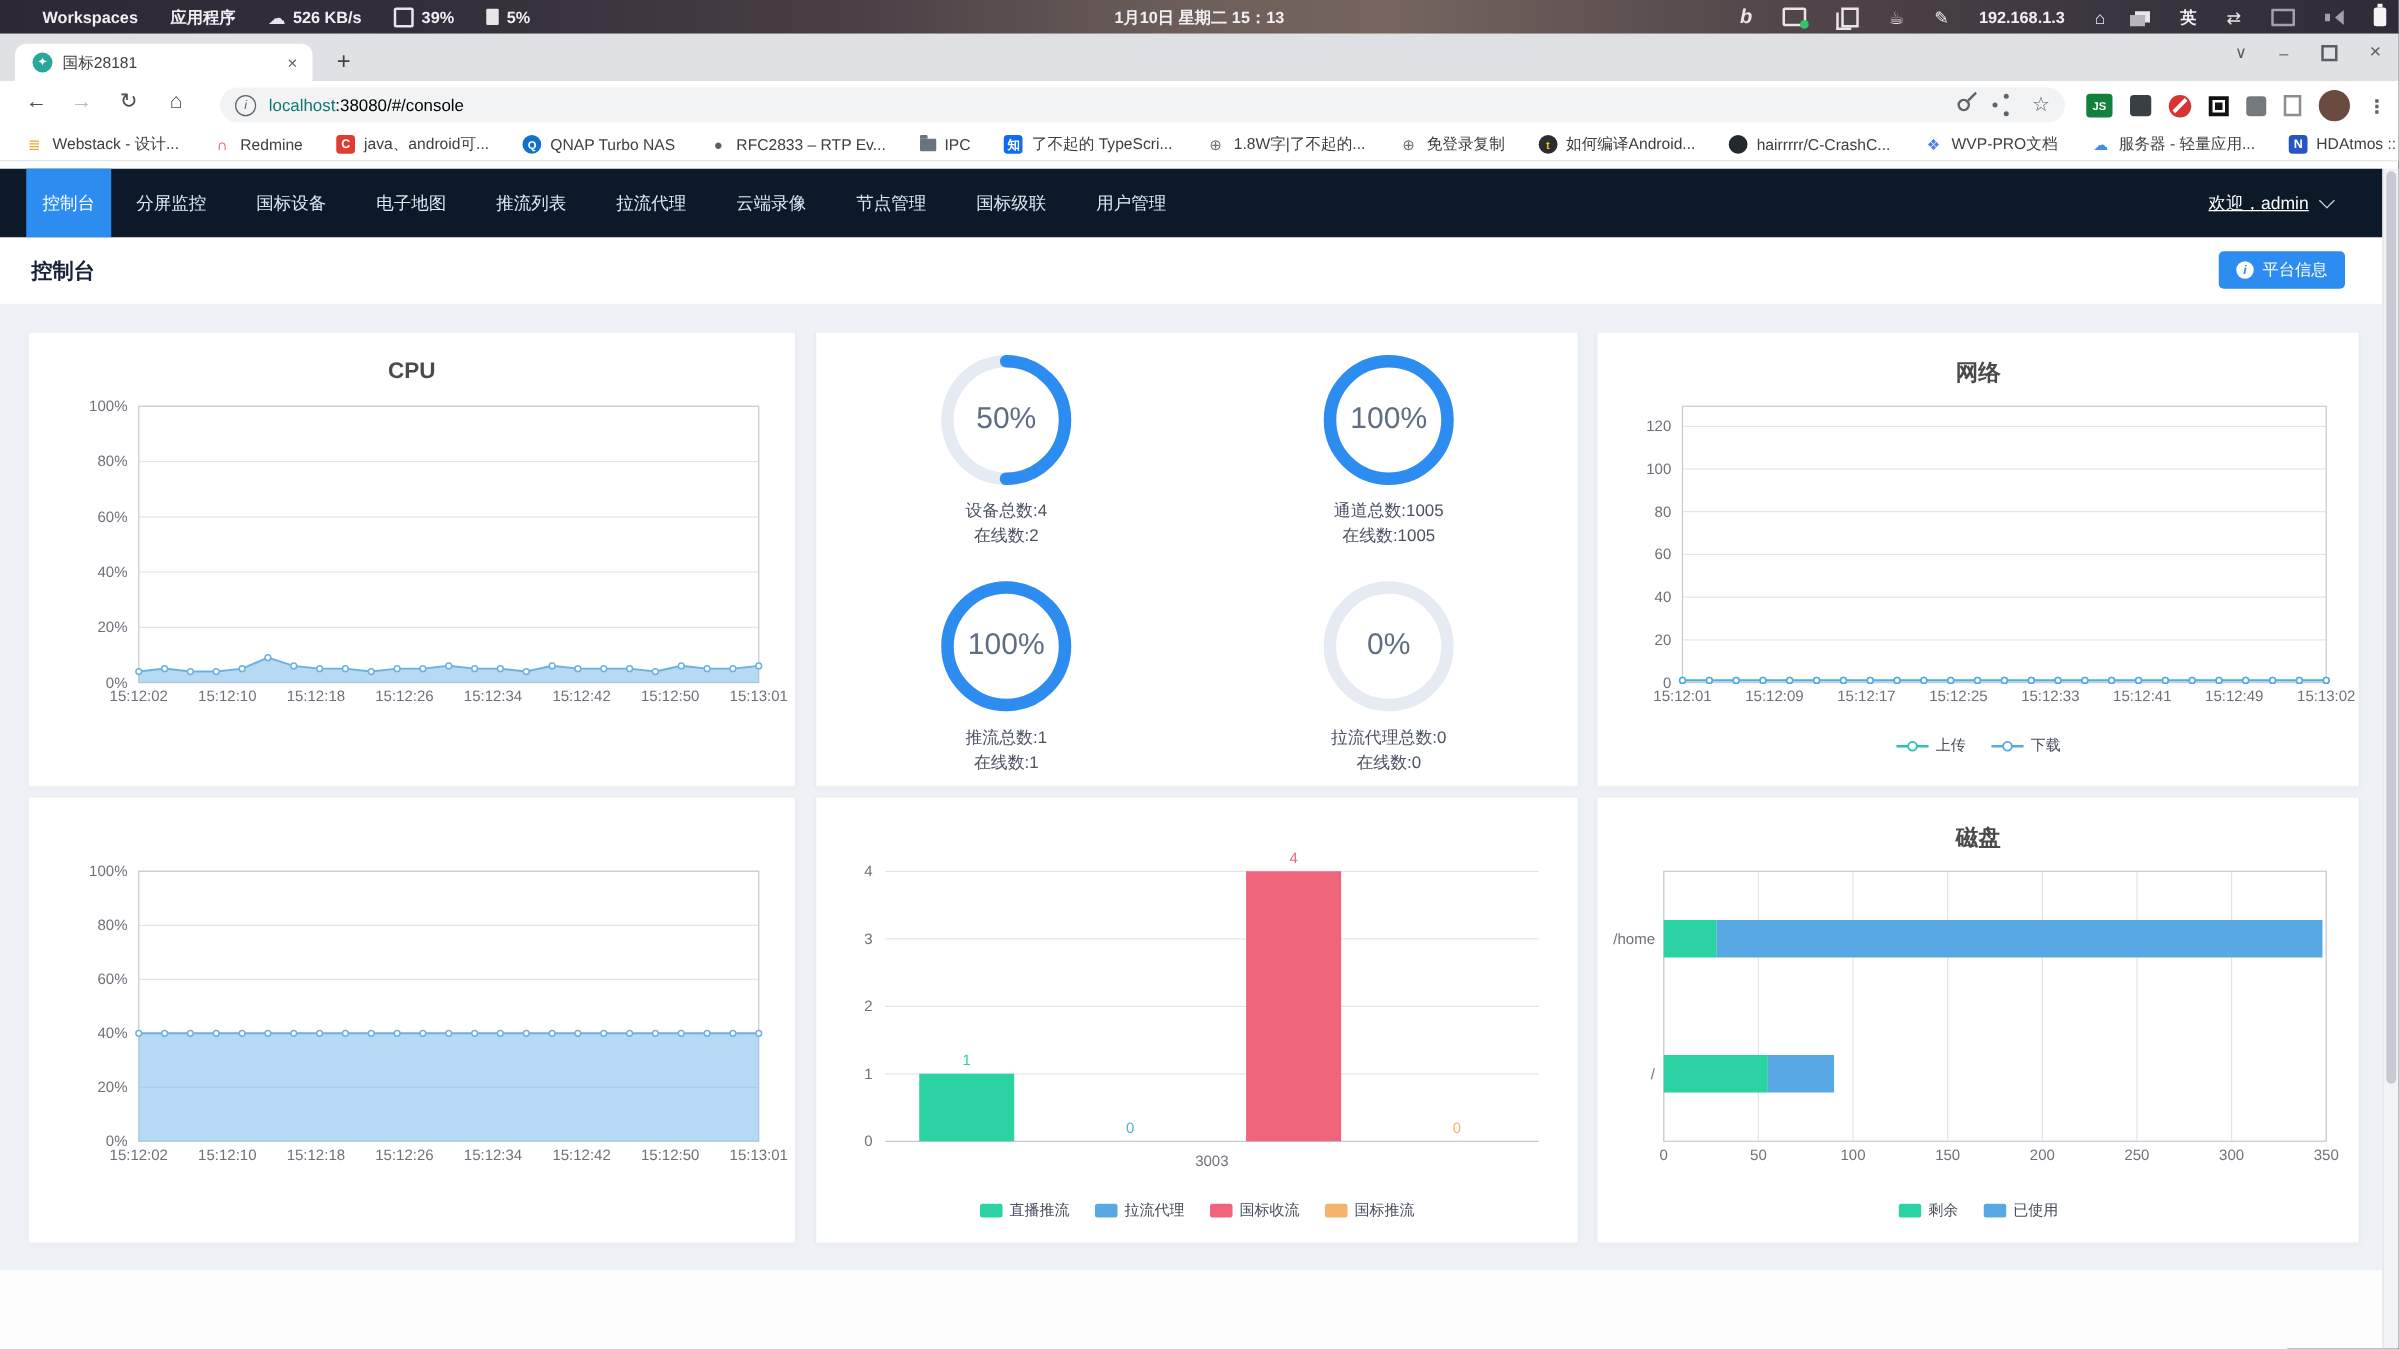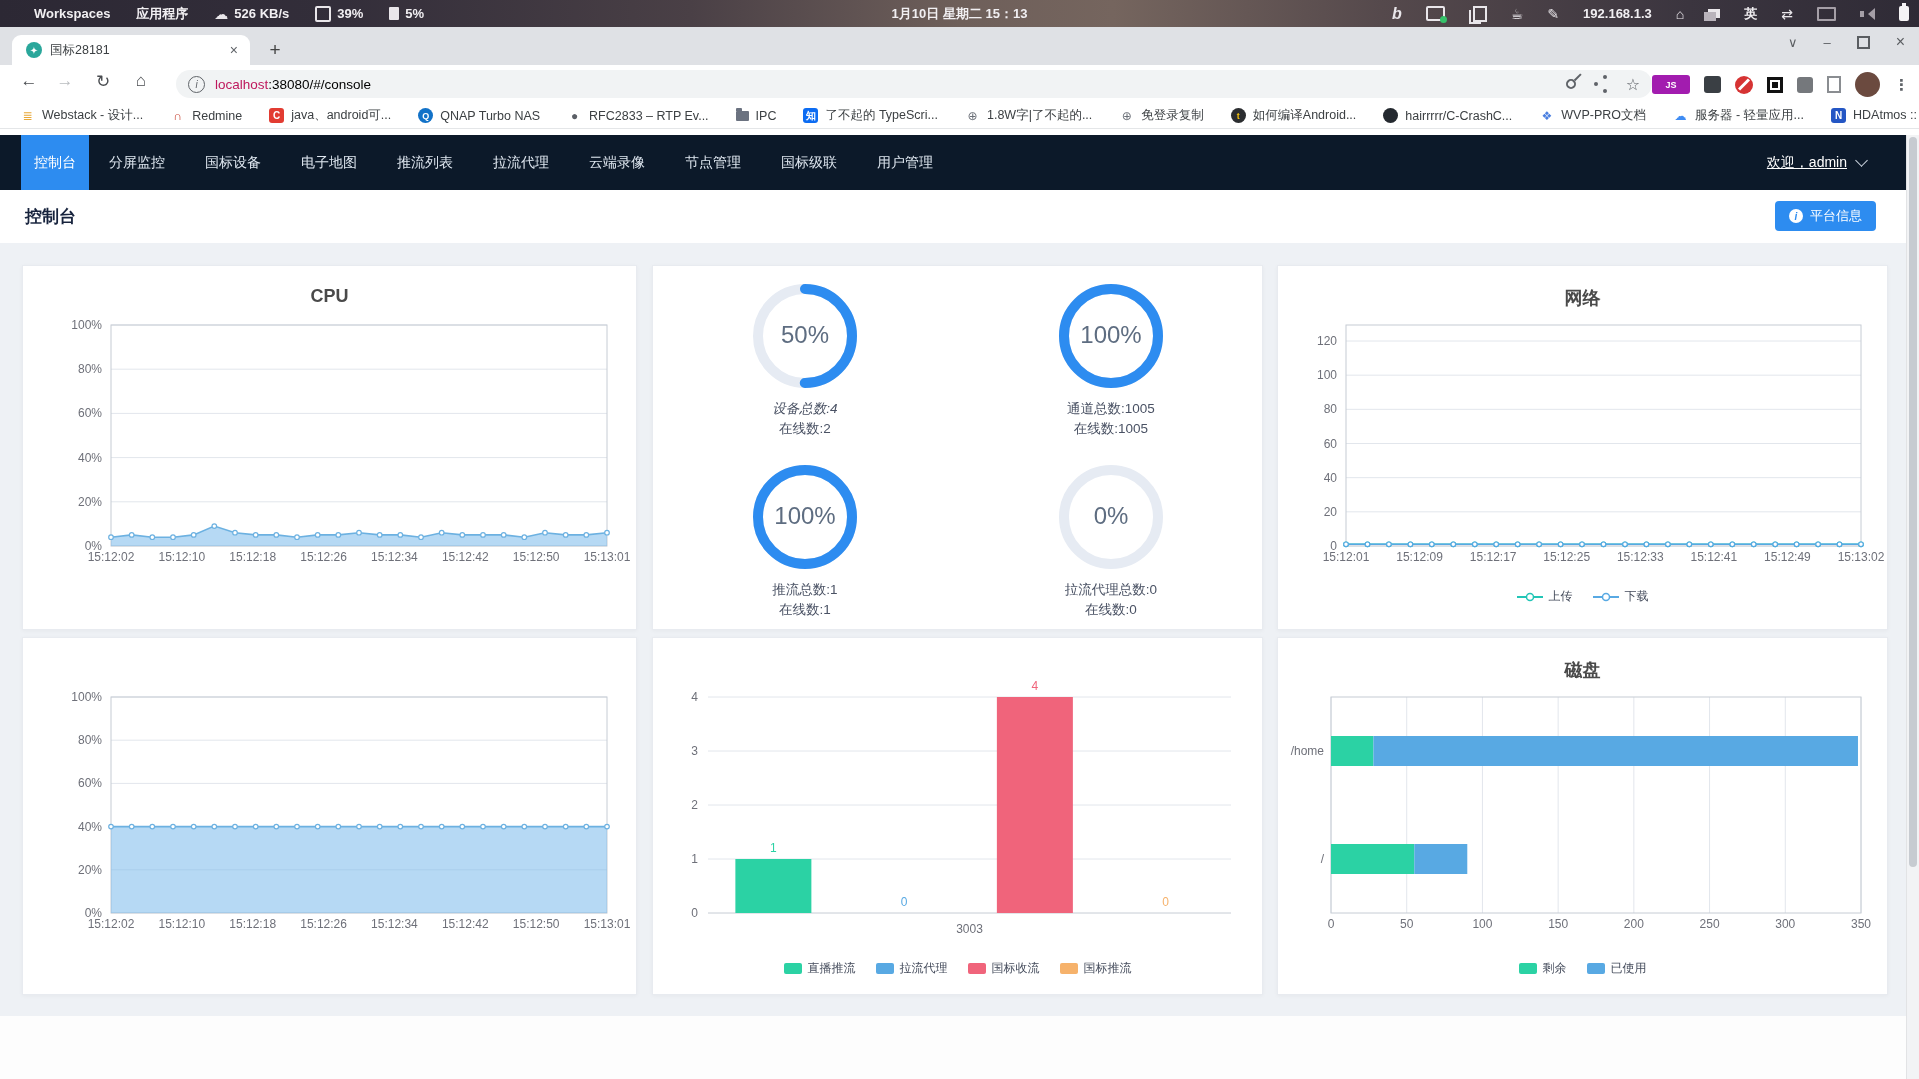--- a/index.html
+++ b/index.html
@@ -40,31 +40,31 @@
           display:flex;align-items:center;justify-content:center;}
   .winctl{position:absolute;right:14px;top:6px;display:flex;gap:26px;align-items:center;color:#5a5d61;font-size:13px;}
   .restic{width:9px;height:9px;border:2px solid #5a5d61;display:inline-block;}
   
   .toolbar{position:absolute;left:0;top:65px;width:1919px;height:38px;background:#fff;}
   .navic{position:absolute;top:6px;font-size:17px;color:#4a4d51;width:26px;text-align:center;}
   .omnibox{position:absolute;left:176px;top:5px;width:1476px;height:28px;background:#f1f3f4;border-radius:14px;
            display:flex;align-items:center;padding:0 12px;box-sizing:border-box;font-size:13.5px;}
   .infoic{width:15px;height:15px;border:1.2px solid #5f6368;border-radius:50%;color:#5f6368;font-size:10px;
           display:flex;align-items:center;justify-content:center;margin-right:10px;flex:none;font-style:italic;}
-  .urlhost{color:#be185d;}
+  .urlhost{color:#0f766e;}
   .urlrest{color:#000000;}
   .obox-right{margin-left:auto;display:flex;align-items:center;gap:18px;}
   .keyic{width:6px;height:6px;border:2px solid #5f6368;border-radius:50%;position:relative;display:inline-block;transform:rotate(-45deg);}
   .keyic:after{content:"";position:absolute;left:8px;top:2px;width:9px;height:2px;background:#5f6368;}
   .shareic{width:4px;height:4px;background:#5f6368;border-radius:50%;position:relative;display:inline-block;margin-right:10px;}
   .shareic:before{content:"";position:absolute;left:9px;top:-7px;width:4px;height:4px;background:#5f6368;border-radius:50%;}
   .shareic:after{content:"";position:absolute;left:9px;top:7px;width:4px;height:4px;background:#5f6368;border-radius:50%;}
   .staric{color:#5f6368;font-size:16px;}
   .extrow{position:absolute;right:10px;top:7px;display:flex;align-items:center;gap:14px;}
-  .ext-js{width:38px;height:19px;background:#a21caf;color:#fff;font-weight:bold;font-size:9px;display:flex;
+  .ext-js{width:21px;height:19px;background:#15803d;color:#fff;font-weight:bold;font-size:9px;display:flex;
           align-items:center;justify-content:center;border-radius:3px;}
   .ext-glass{width:17px;height:17px;background:#3a3f44;border-radius:3px;}
   .ext-block{width:18px;height:18px;background:#d63333;border-radius:50%;position:relative;}
   .ext-block:after{content:"";position:absolute;left:2px;top:7px;width:14px;height:3px;background:#fff;transform:rotate(-45deg);}
   .ext-frame{width:16px;height:16px;background:#111;position:relative;}
   .ext-frame:after{content:"";position:absolute;left:3px;top:3px;right:3px;bottom:3px;border:2px solid #fff;box-sizing:border-box;}
   .ext-puzzle{width:16px;height:16px;background:#75787c;border-radius:3px;}
   .ext-rect{width:14px;height:17px;border:2px solid #8a8d91;background:#fff;box-sizing:border-box;}
   .avatar{width:25px;height:25px;border-radius:50%;background:#6b4a3f;}
   .kebab{color:#5f6368;font-size:15px;font-weight:bold;}
@@ -337,21 +337,21 @@
         </svg>
     </div>
 
     <div class="panel" style="left:652px;top:22px;width:611px;height:365px" id="gaugepanel">
         <div class="gauge" style="left: 72px; top: 15px;">
           <svg width="110" height="110">
             <circle cx="55" cy="55" r="47" fill="none" stroke="#e6ebf3" stroke-width="10"></circle>
             <circle cx="55" cy="55" r="47" fill="none" stroke="#2d8cf0" stroke-width="10" stroke-dasharray="147.6548547187203 295.3097094374406" stroke-linecap="round" transform="rotate(-90 55 55)"></circle>
           </svg>
           <div class="gpct">50%</div>
-          <div class="gline" style="margin-top: 8px; font-style: italic;">设备总数:4</div>
+          <div class="gline" style="margin-top: 8px;">设备总数:4</div>
           <div class="gline">在线数:2</div>
         </div>
         <div class="gauge" style="left: 378px; top: 15px;">
           <svg width="110" height="110">
             <circle cx="55" cy="55" r="47" fill="none" stroke="#e6ebf3" stroke-width="10"></circle>
             <circle cx="55" cy="55" r="47" fill="none" stroke="#2d8cf0" stroke-width="10" stroke-dasharray="295.3097094374406 295.3097094374406" stroke-linecap="round" transform="rotate(-90 55 55)"></circle>
           </svg>
           <div class="gpct">100%</div>
           <div class="gline" style="margin-top: 8px;">通道总数:1005</div>
           <div class="gline">在线数:1005</div>

